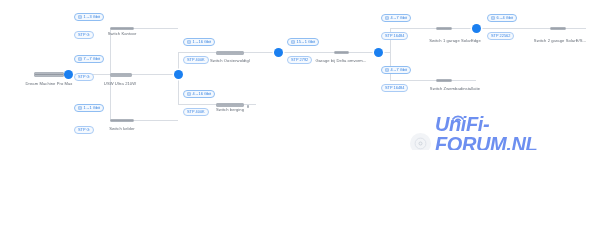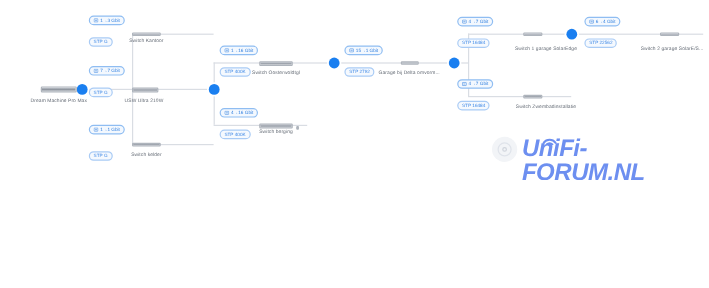--- a/index.html
+++ b/index.html
@@ -79,21 +79,21 @@
     flex:0 0 auto;
     position:relative;
   }
   .pill .glyph svg{display:block;width:4px;height:4px;}
   .pill.stp{color:#3a86e6;border-color:#a9cbf5;background:#f5f9fe;}
 
   
   .watermark{
     position:absolute;
     display:flex;
-    align-items:flex-start;
+    align-items:flex-end;
     gap:4px;
     user-select:none;
   }
   .wm-badge{
     width:21px;height:21px;
     border-radius:50%;
     background:#f2f4f7;
     display:flex;align-items:center;justify-content:center;
   }
   .wm-badge svg{display:block;}

